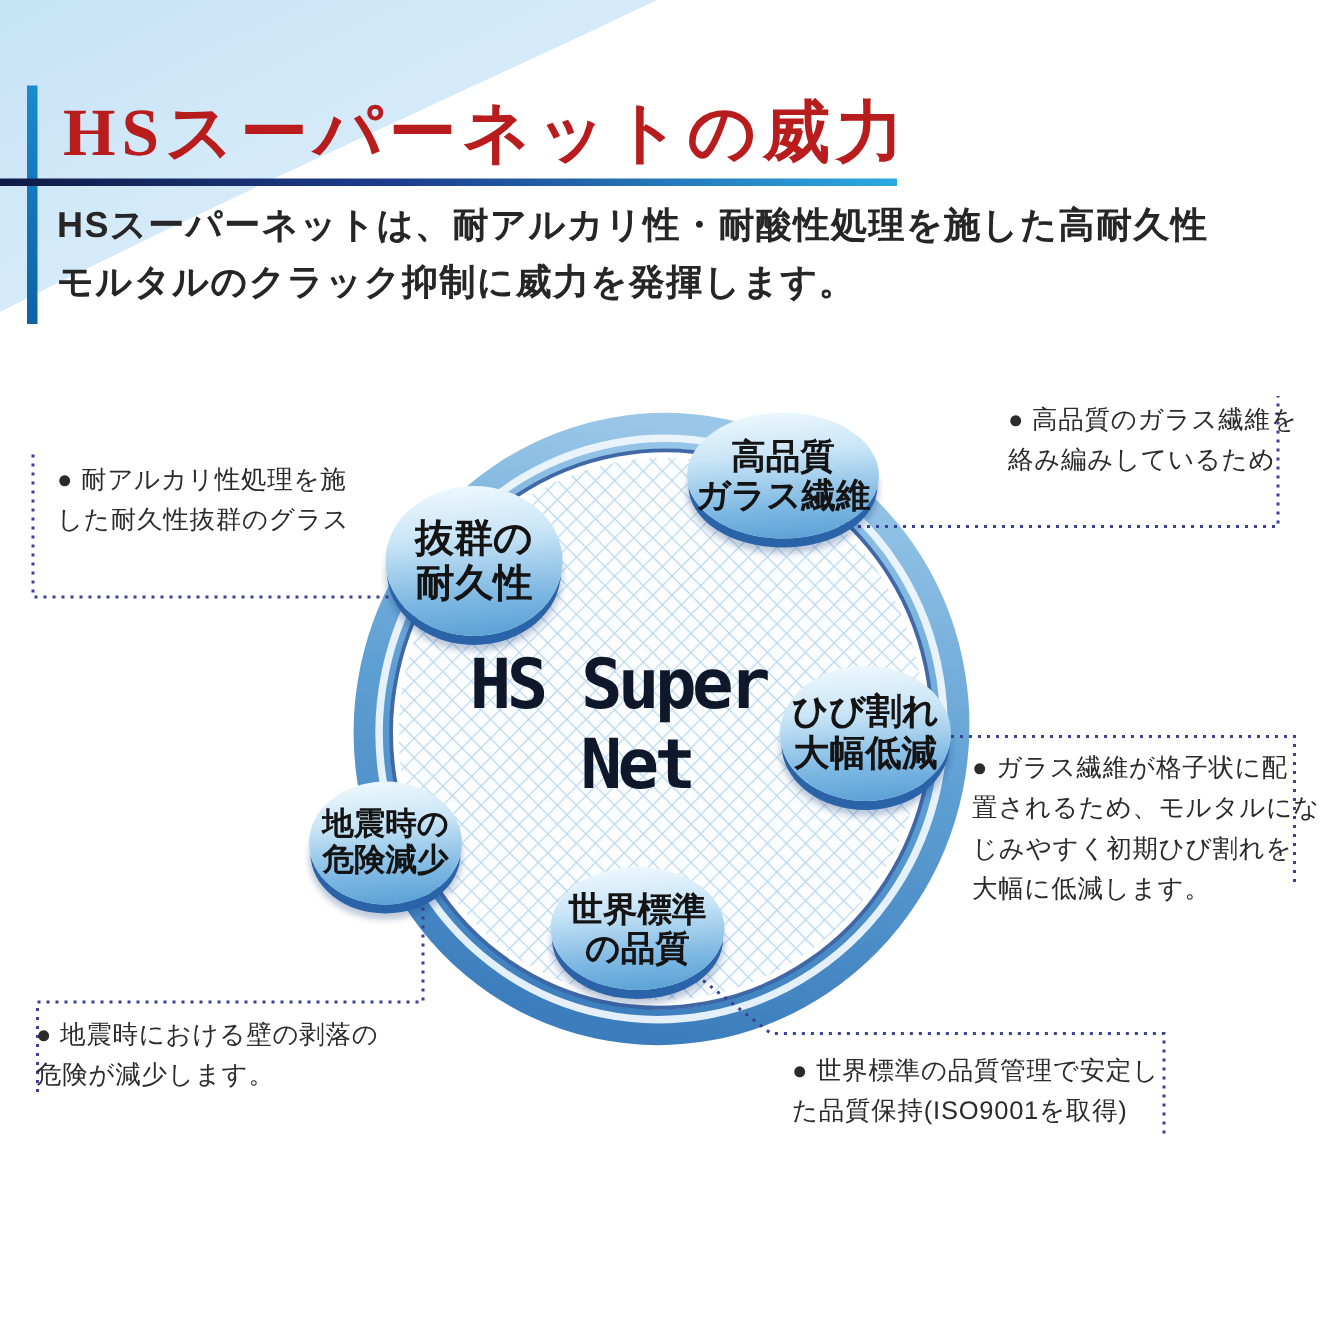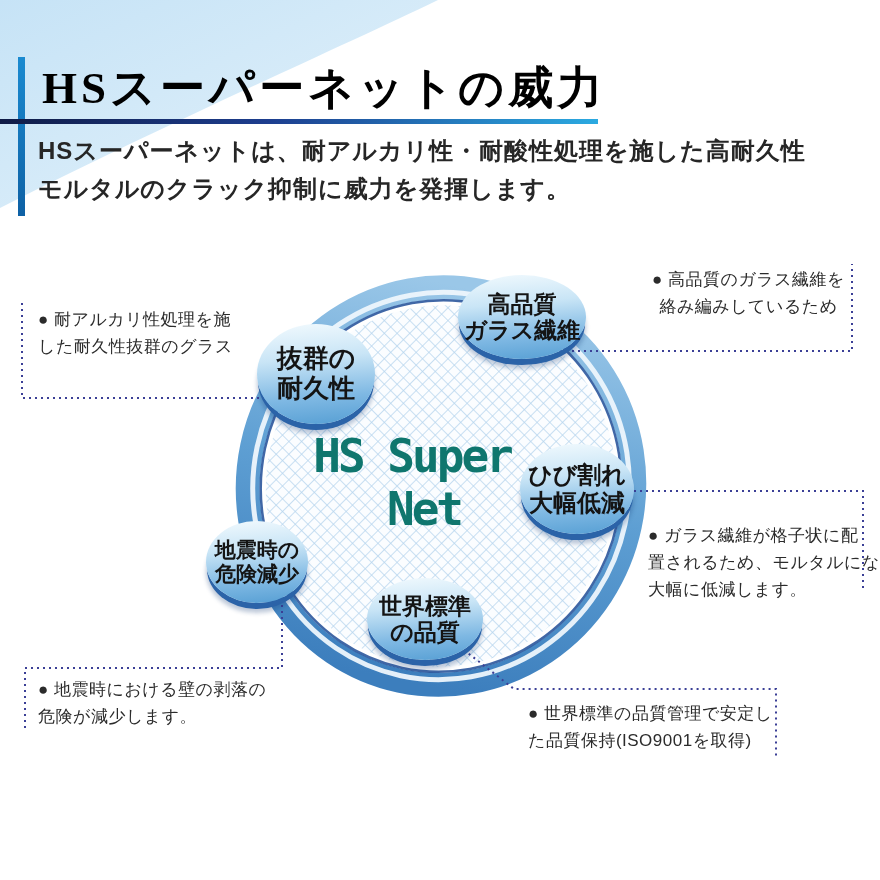--- a/index.html
+++ b/index.html
@@ -4,52 +4,52 @@
 <style>
   html,body{margin:0;padding:0;background:#fff;}
   .stage{position:relative;width:880px;height:880px;background:#ffffff;overflow:hidden;
          font-family:"Liberation Sans",sans-serif;}
   .bg-svg{position:absolute;left:0;top:0;width:880px;height:880px;}
 
   
   .vbar{position:absolute;left:18px;top:57px;width:7px;height:159px;
         background:linear-gradient(180deg,#1A8AD0 0%,#0E61A5 100%);}
   .title{position:absolute;left:42px;top:58px;font-family:"Liberation Serif",serif;
-         font-weight:700;font-size:45px;letter-spacing:4px;color:#000000;white-space:nowrap;}
+         font-weight:700;font-size:45px;letter-spacing:4px;color:#b91c1c;white-space:nowrap;}
   .underline{position:absolute;left:0;top:119px;width:598px;height:5px;
          background:linear-gradient(90deg,#0F1B46 0%,#1D3E8F 45%,#2BAAE1 100%);}
   .desc{position:absolute;left:38px;top:132px;font-size:24px;font-weight:700;color:#262626;
          line-height:38px;letter-spacing:1px;white-space:nowrap;}
 
   
   .bubble{position:absolute;border-radius:50%;display:flex;flex-direction:column;
           align-items:center;justify-content:center;text-align:center;font-weight:700;
           color:#141414;line-height:1.15;white-space:nowrap;
           background:linear-gradient(175deg,#F2FAFE 0%,#C9E5F6 35%,#7EB8E3 72%,#559ED3 100%);
           box-shadow:0 7px 0 -1px #2B63A8, 0 10px 4px rgba(23,62,120,.28);}
   .b1{left:257px;top:324px;width:118px;height:100px;font-size:26px;}
   .b2{left:458px;top:275px;width:128px;height:84px;font-size:23px;}
   .b3{left:520px;top:444px;width:114px;height:90px;font-size:24px;text-align:right;}
   .b4{left:206px;top:521px;width:102px;height:82px;font-size:21px;}
   .b5{left:367px;top:578px;width:116px;height:82px;font-size:23px;}
 
   
   .logo{position:absolute;font-family:"DejaVu Sans Mono",monospace;font-weight:bold;
-        color:#0f766e;letter-spacing:-3px;line-height:1;white-space:nowrap;
+        color:#0f172a;letter-spacing:-3px;line-height:1;white-space:nowrap;
         transform:translateX(-50%);}
   .logo1{left:412px;top:433px;font-size:46px;}
   .logo2{left:424px;top:486px;font-size:46px;}
 
   
   .callout{position:absolute;font-size:17px;color:#2B2B2B;line-height:27px;
            letter-spacing:.5px;white-space:nowrap;}
   .c1{left:38px;top:306px;}
-  .c2{left:652px;top:266px;text-align:center;}
-  .c3{left:648px;top:498px;margin-top:24px;}
-  .c4{left:38px;top:676px;}
+  .c2{left:672px;top:266px;}
+  .c3{left:648px;top:498px;}
+  .c4{left:24px;top:676px;}
   .c5{left:528px;top:700px;}
 </style>
 </head>
 <body>
 
 <div class="stage">
 
   <svg class="bg-svg" width="880" height="880" viewBox="0 0 880 880">
     <defs>
       <linearGradient id="triG" x1="0" y1="0" x2="1" y2="1">
@@ -121,20 +121,21 @@
     <div>● 耐アルカリ性処理を施</div>
     <div>した耐久性抜群のグラス</div>
   </div>
   <div class="callout c2">
     <div>● 高品質のガラス繊維を</div>
     <div>絡み編みしているため</div>
   </div>
   <div class="callout c3">
     <div>● ガラス繊維が格子状に配</div>
     <div>置されるため、モルタルにな</div>
+    <div>じみやすく初期ひび割れを</div>
     <div>大幅に低減します。</div>
   </div>
   <div class="callout c4">
     <div>● 地震時における壁の剥落の</div>
     <div>危険が減少します。</div>
   </div>
   <div class="callout c5">
     <div>● 世界標準の品質管理で安定し</div>
     <div>た品質保持(ISO9001を取得)</div>
   </div>

